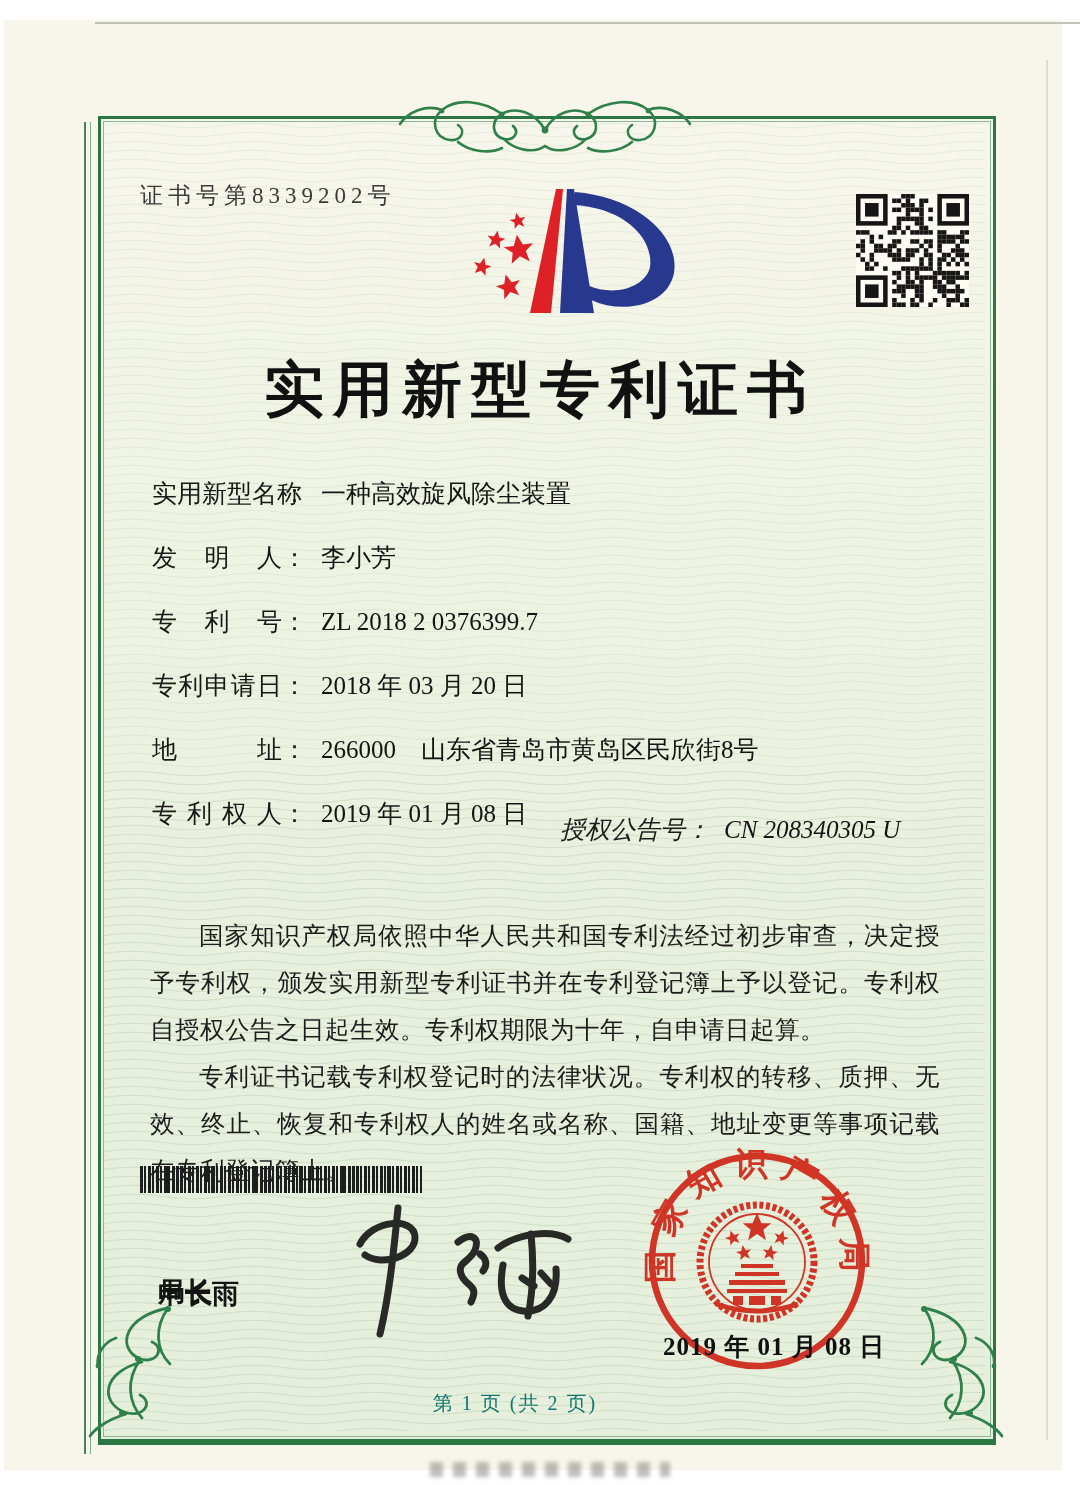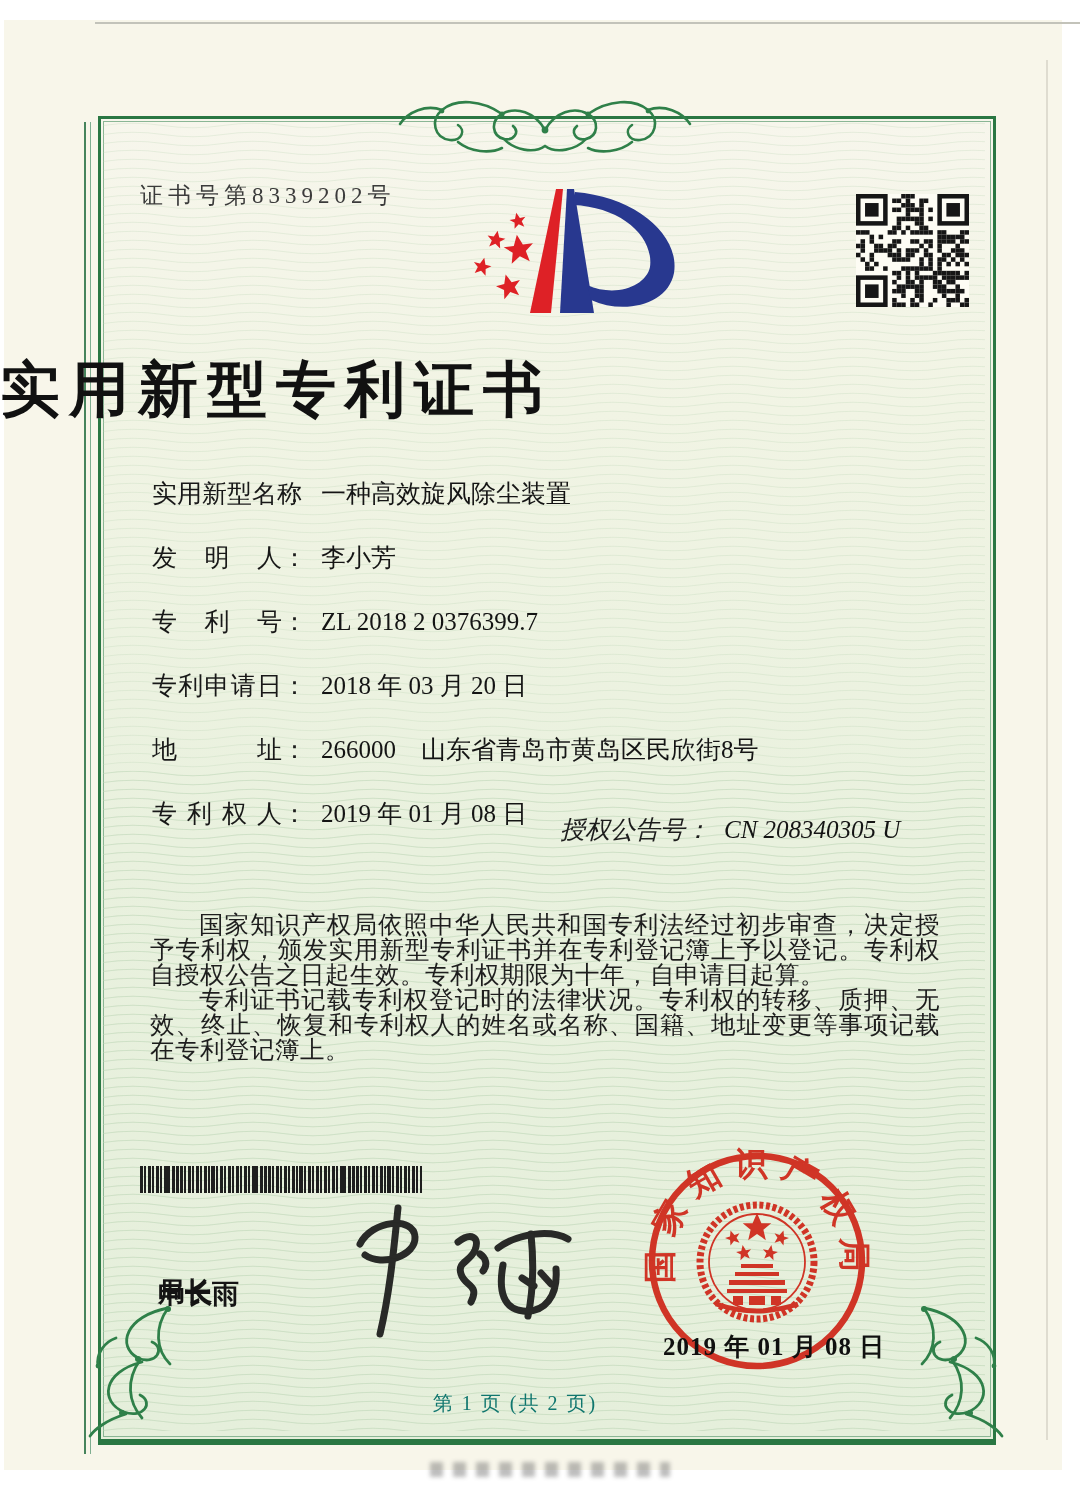--- a/index.html
+++ b/index.html
@@ -15,31 +15,31 @@
   
   #frame{left:98px;top:116px;width:892px;height:1320px;
       border:3px solid #2a7743;border-bottom-width:6px;
       background:linear-gradient(180deg,#f7f6ec 0%,#f1f4e4 22%,#e9f1de 55%,#e5efdb 100%);}
   #frame .inner-line{position:absolute;inset:2px;border:1px solid #8ab695;pointer-events:none;}
   #waves{left:103px;top:121px;width:882px;height:1310px;opacity:.8;}
   
   #cert-no{left:140px;top:180px;font-size:23px;letter-spacing:5px;color:#3b3b3b;}
   #logo{left:438px;top:182px;width:252px;height:144px;}
   #qr{left:856px;top:194px;width:113px;height:113px;background:#fdfcf4;}
-  #title{left:0;top:350px;width:1080px;font-size:60px;
+  #title{left:0;top:350px;width:1080px;text-align:center;font-size:60px;
       font-weight:700;letter-spacing:9px;color:#111;}
   
   #fields{left:152px;top:478px;width:800px;font-size:25px;}
   .frow{height:64px;line-height:32px;position:relative;white-space:nowrap;}
   .flabel{display:inline-block;width:130px;text-align:justify;text-align-last:justify;color:#181818;}
   .fcolon{margin-right:14px;}
   .fvalue{color:#141414;}
   .grant-no{position:absolute;left:408px;top:16px;font-style:italic;}
   
-  #paras{left:150px;top:912px;width:790px;font-size:24.5px;line-height:25px;
+  #paras{left:150px;top:912px;width:790px;font-size:24.5px;line-height:47px;
       text-align:justify;color:#1d1d1d;letter-spacing:.5px;}
   #paras p{margin:0;text-indent:2em;}
   
   #barcode{left:140px;top:1166px;width:282px;height:27px;
       background-image:
         repeating-linear-gradient(90deg,#1e1e1e 0 2px,transparent 2px 4px),
         repeating-linear-gradient(90deg,#1e1e1e 0 3px,transparent 3px 8px),
         repeating-linear-gradient(90deg,transparent 0 5px,#1e1e1e 5px 6px,transparent 6px 11px);}
   
   #officer-title{left:158px;top:1226px;font-size:27px;font-weight:700;

